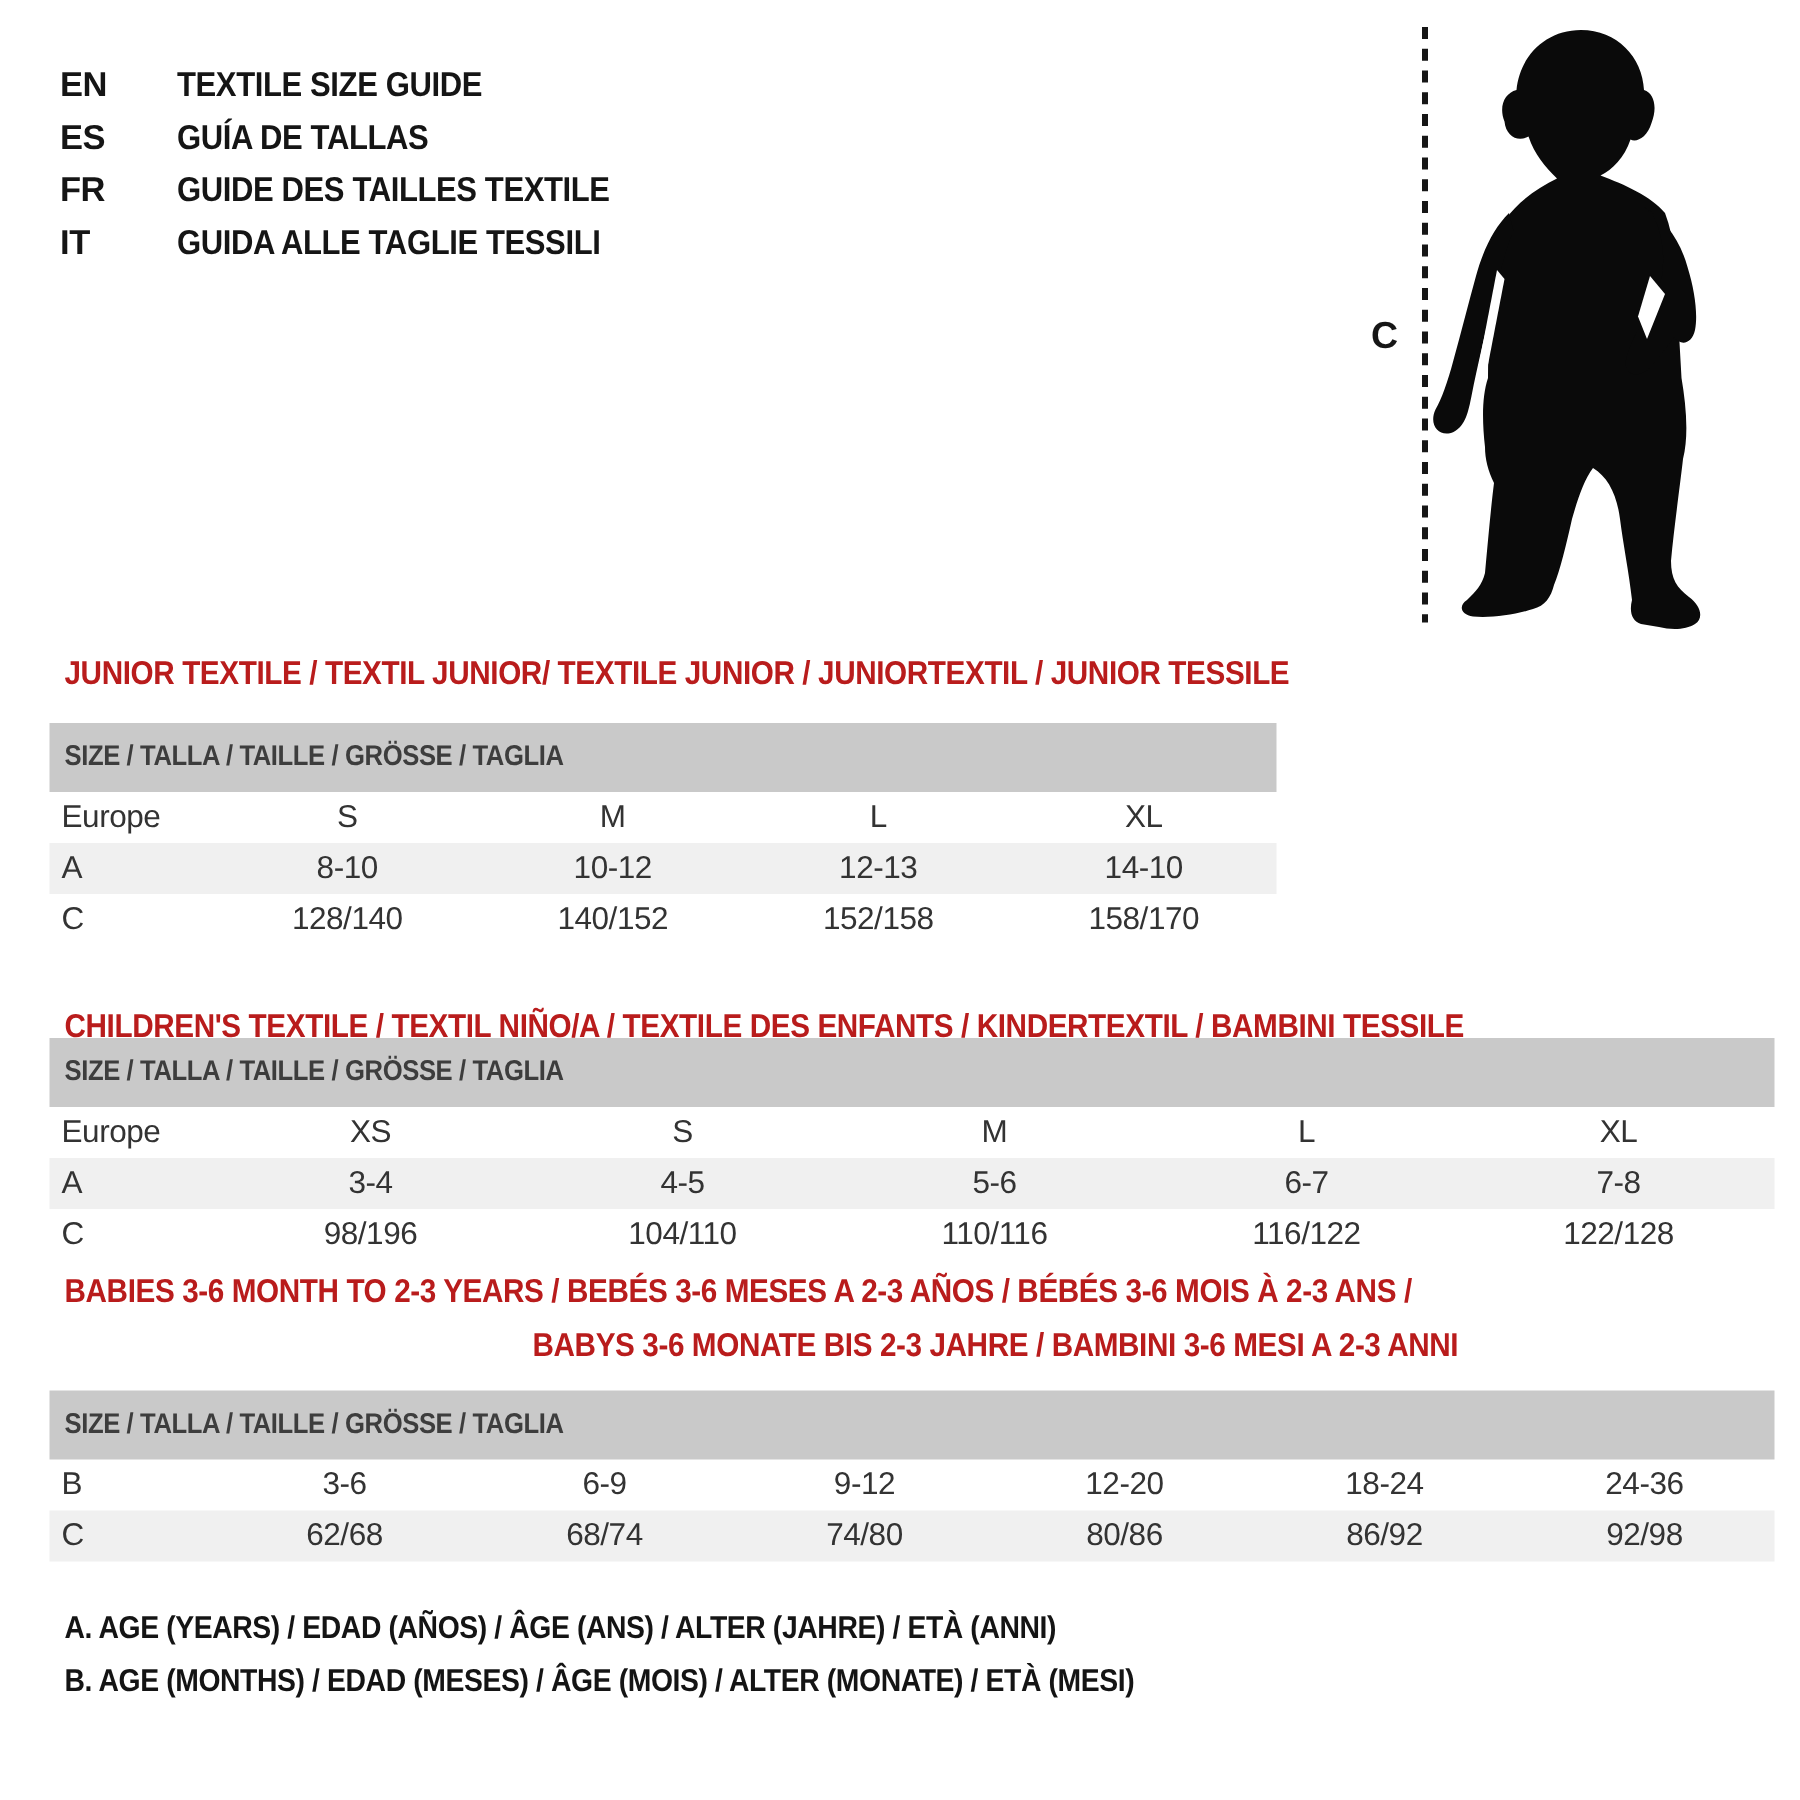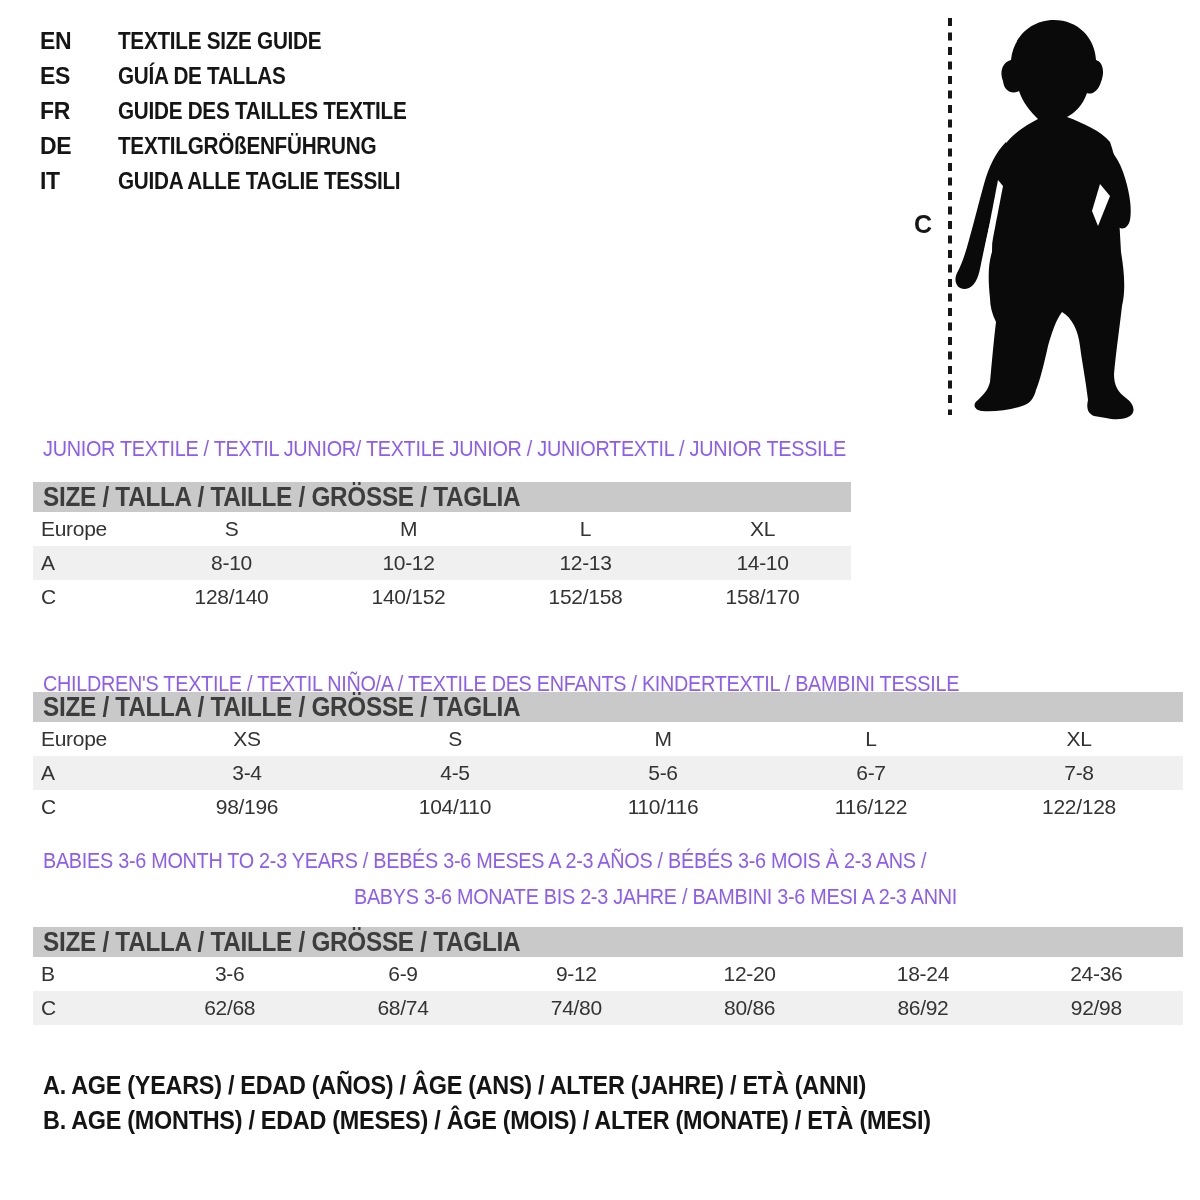--- a/index.html
+++ b/index.html
@@ -4,66 +4,62 @@
 <style>
   html,body{margin:0;padding:0;}
   body{
     width:1200px;height:1200px;background:#ffffff;position:relative;
     font-family:"Liberation Sans",sans-serif;color:#222;overflow:hidden;
     -webkit-font-smoothing:antialiased;
   }
   .cond{display:inline-block;transform:scaleX(0.9);transform-origin:0 50%;white-space:nowrap;}
 
   
-  .lang-list{position:absolute;left:40px;top:24px;}
+  .lang-list{position:absolute;left:40px;top:39px;}
   .lang-row{display:flex;height:35px;align-items:center;font-weight:700;font-size:23px;
             letter-spacing:-0.3px;color:#151515;}
   .lang-code{width:78px;flex:0 0 78px;}
 
   
   .figure-svg{position:absolute;left:938px;top:12px;}
   .c-label{position:absolute;left:914px;top:210px;font-size:25px;font-weight:700;color:#161616;}
 
   
-  .sec-title{position:absolute;left:43px;font-size:22px;font-weight:400;color:#8b5cf6;
+  .sec-title{position:absolute;left:43px;font-size:22px;font-weight:700;color:#b91c1c;
              line-height:36px;white-space:nowrap;letter-spacing:-0.3px;}
 
   
   .tbl{position:absolute;left:33px;}
-  .size-bar{height:30px;background:#c9c9c9;display:flex;align-items:center;
-            padding-left:10px;font-size:27px;font-weight:700;color:#3d3d3d;letter-spacing:-0.3px;}
+  .size-bar{height:46px;background:#c9c9c9;display:flex;align-items:center;
+            padding-left:10px;font-size:19px;font-weight:700;color:#3d3d3d;letter-spacing:-0.3px;}
   .trow{display:flex;height:34px;align-items:center;font-size:21px;color:#333333;letter-spacing:-0.3px;}
   .trow.alt{background:#f0f0f0;}
   .tlabel{width:110px;flex:0 0 110px;padding-left:8px;box-sizing:border-box;}
   .tcell{flex:1;text-align:center;}
 
   
   .legend{position:absolute;left:43px;top:1068px;}
-  .legend-line{height:35px;display:flex;align-items:center;font-size:26px;font-weight:700;
+  .legend-line{height:35px;display:flex;align-items:center;font-size:21px;font-weight:700;
                color:#141414;letter-spacing:-0.3px;}
 </style>
 </head>
 <body>
 
 <div class="lang-list">
   <div class="lang-row">
     <span class="lang-code">EN</span>
     <span class="lang-label cond">TEXTILE SIZE GUIDE</span>
   </div>
   <div class="lang-row">
     <span class="lang-code">ES</span>
     <span class="lang-label cond">GUÍA DE TALLAS</span>
   </div>
   <div class="lang-row">
     <span class="lang-code">FR</span>
     <span class="lang-label cond">GUIDE DES TAILLES TEXTILE</span>
-  </div>
-  <div class="lang-row">
-    <span class="lang-code">DE</span>
-    <span class="lang-label cond">TEXTILGRÖßENFÜHRUNG</span>
   </div>
   <div class="lang-row">
     <span class="lang-code">IT</span>
     <span class="lang-label cond">GUIDA ALLE TAGLIE TESSILI</span>
   </div>
 </div>
 
 <div class="c-label">C</div>
 <svg class="figure-svg" width="210" height="412" viewBox="0 0 210 412">
   <line x1="12" y1="6" x2="12" y2="403" stroke="#161616" stroke-width="4" stroke-dasharray="8 6.5"></line>

